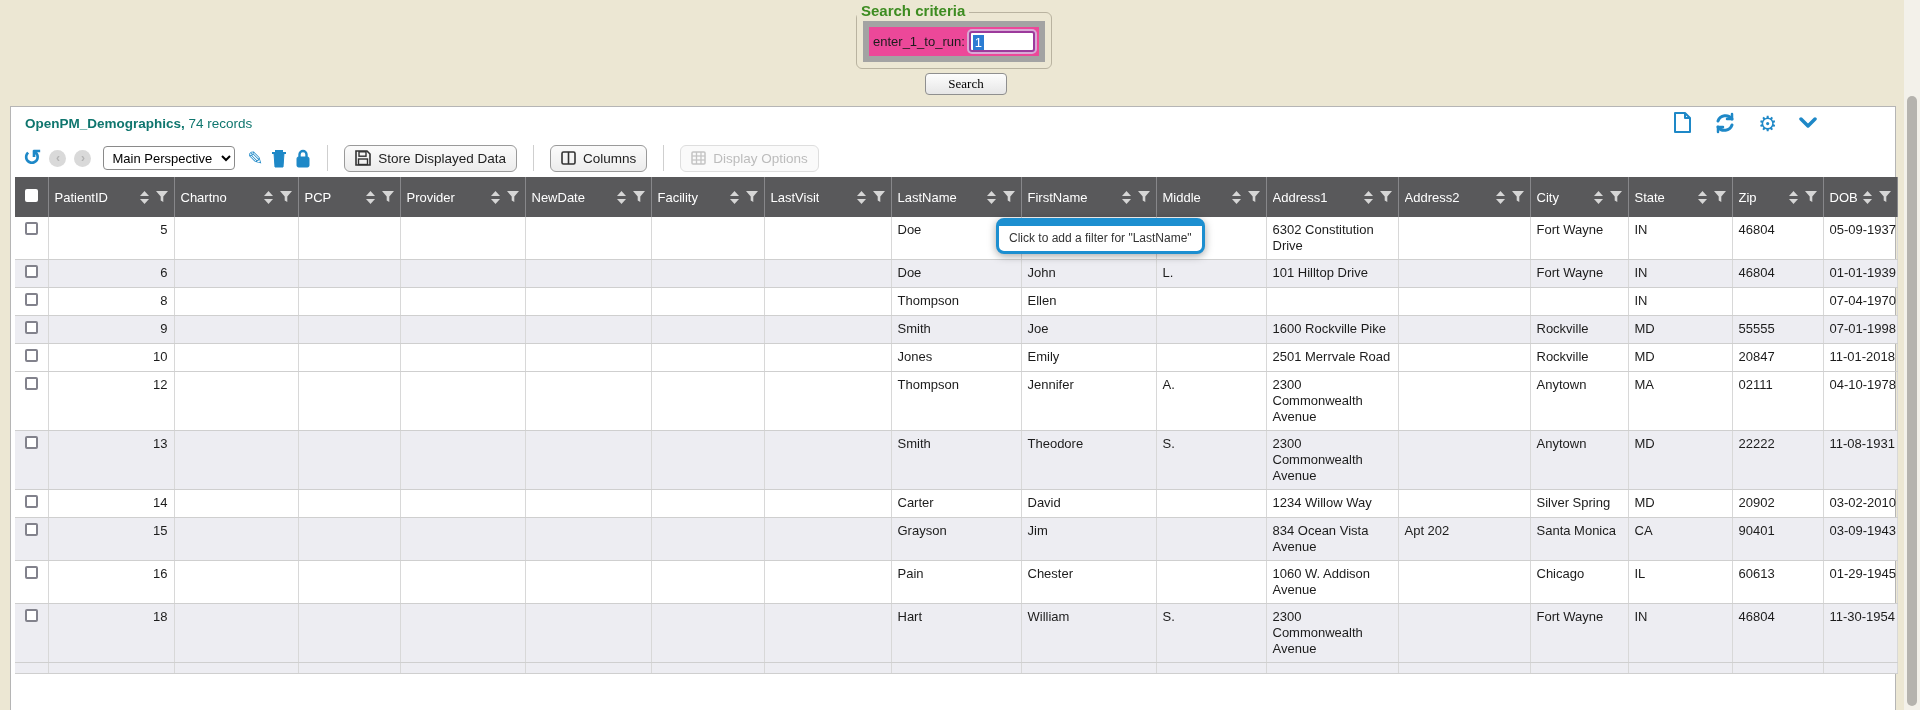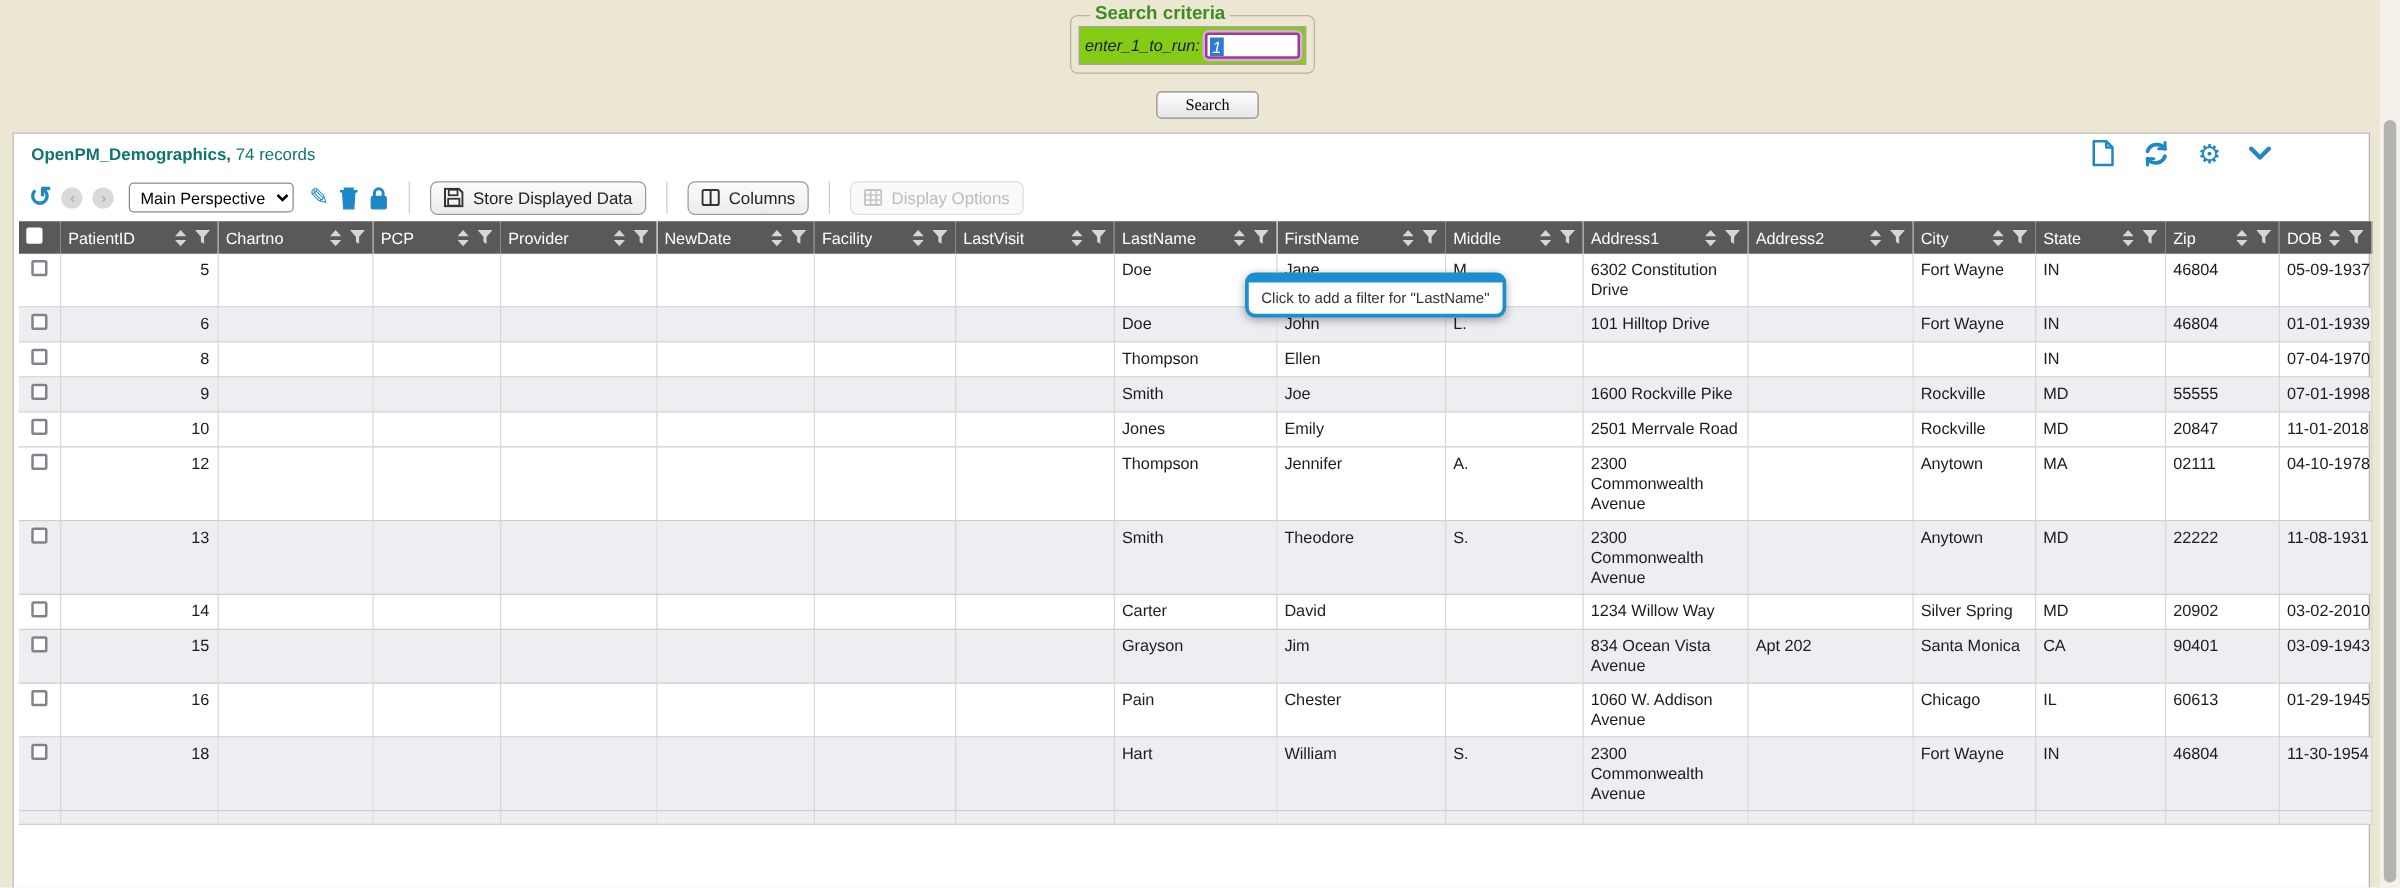--- a/index.html
+++ b/index.html
@@ -12,26 +12,26 @@
   }
 
   
   .search-area { position:absolute; left:0; top:0; width:100%; height:106px; }
   .criteria-fieldset {
     position:absolute; left:856px; top:12px; width:196px;
     border:1px solid #b9b3a0; border-radius:6px;
     padding:8px 6px 6px 6px; background:#ece7d3;
   }
   .criteria-legend {
-    position:absolute; top:-11px; left:15px; padding:0 4px;
+    position:absolute; top:-11px; left:0; padding:0 4px;
     background:#ece7d3; color:#3d8c21; font-weight:bold; font-size:15px;
   }
   .criteria-row {
     display:flex; align-items:center; gap:4px;
-    border:1px solid #a3a3a3; background:#84cc16; padding:4px 4px;font-style:italic;
+    border:6px solid #a3a3a3; background:#ec4899; padding:4px 4px;
   }
   .criteria-label { font-size:13px; white-space:nowrap; }
   .run-input {
     width:94px; height:21px; background:#fff;
     border:2px solid #9c3a9c; border-radius:3px;
     box-shadow:0 0 0 2px #d8aad5;
     font-size:13px; line-height:17px; padding:1px 2px; overflow:hidden;
   }
   .run-input .selected { background:#2b7cd3; color:#fff; padding:0 2px; }
   .search-btn {
@@ -72,21 +72,21 @@
     background:linear-gradient(#fbfbfb,#ececec); cursor:pointer; color:#222;
   }
   .tb-btn.disabled { color:#bcbcbc; border-color:#dedede; background:#fafafa; cursor:default; }
   .tb-icon-btn { cursor:pointer; display:inline-flex; }
 
   
   .grid-wrap { margin-left:4px; }
   table.grid { border-collapse:collapse; table-layout:fixed; width:1882px; }
   .grid th {
     background:#59595b; color:#fff; font-weight:normal; font-size:13px;
-    text-align:left; padding:4px 6px; height:26px;
+    text-align:center; padding:4px 6px; height:40px;
     border-right:1px solid #87878a; white-space:nowrap; overflow:hidden;
     position:relative; cursor:pointer;
   }
   .grid th .hdr-inner { display:flex; align-items:center; }
   .grid th .hdr-label { flex:0 1 auto; overflow:hidden; }
   .grid th .hdr-icons { margin-left:auto; display:flex; align-items:center; gap:7px; padding-left:6px; }
   .grid td {
     font-size:13px; line-height:16px; padding:5px 6px;
     border-right:1px solid #d8d8d8; border-bottom:1px solid #cfcfcf;
     vertical-align:top; overflow:hidden; word-wrap:break-word;

